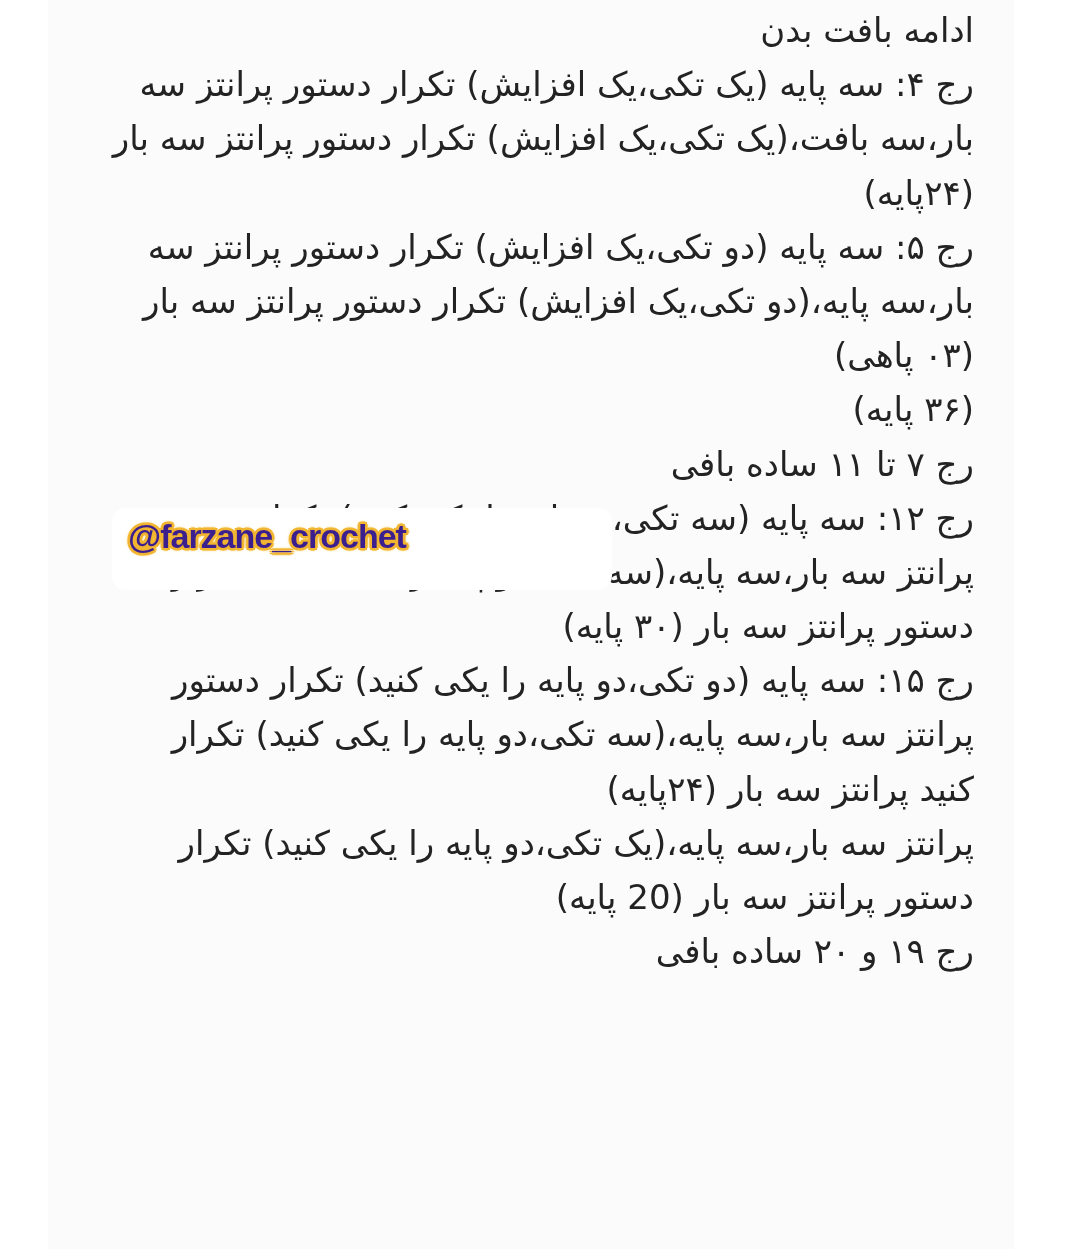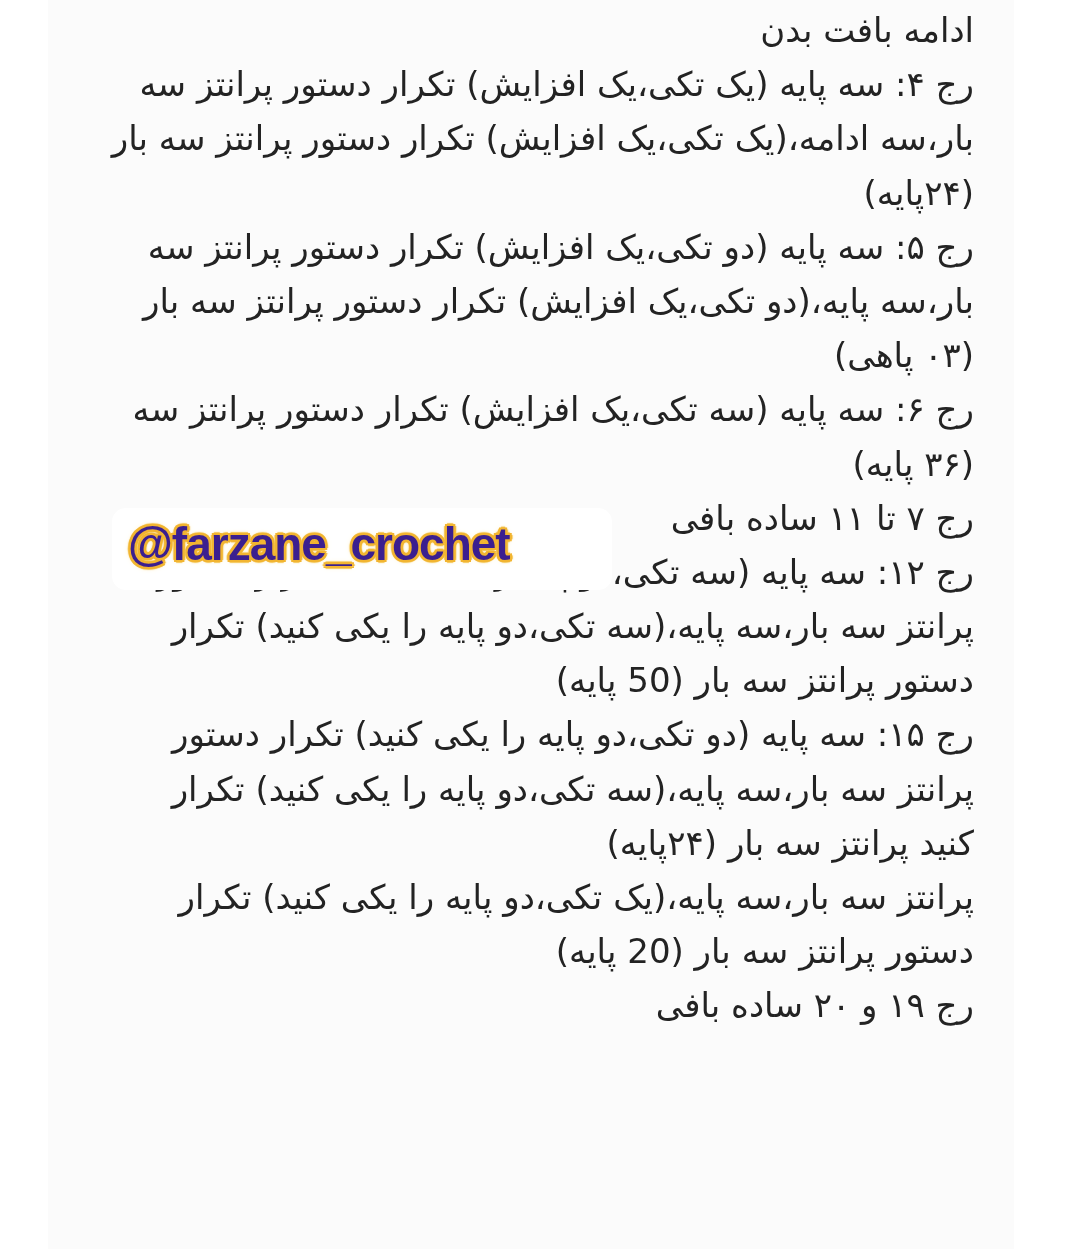--- a/index.html
+++ b/index.html
@@ -37,21 +37,21 @@
       display: block;
       white-space: nowrap;
       height: 54.2px;
     }
     .watermark {
       position: absolute;
       left: 128px;
       top: 517px;
       font-family: "Liberation Sans", sans-serif;
       font-weight: bold;
-      font-size: 46px;
+      font-size: 34px;
       letter-spacing: -1px;
       color: #3b1f8f;
       -webkit-text-stroke: 0px;
       text-shadow:
         2px 0 0 #f2b531, -2px 0 0 #f2b531, 0 2px 0 #f2b531, 0 -2px 0 #f2b531,
         2px 2px 0 #f2b531, -2px -2px 0 #f2b531, 2px -2px 0 #f2b531, -2px 2px 0 #f2b531,
         3px 0 1px #f4c75a, -3px 0 1px #f4c75a, 0 3px 1px #f4c75a, 0 -3px 1px #f4c75a,
         0 0 6px #f7e2a8;
       direction: ltr;
       white-space: nowrap;
@@ -68,31 +68,30 @@
   </style>
 </head>
 <body>
 
 <div class="panel">
 </div>
 
 <div class="text-block">
   <span class="line">ادامه بافت بدن</span>
   <span class="line">رج ۴: سه پایه (یک تکی،یک افزایش) تکرار دستور پرانتز سه</span>
-  <span class="line">بار،سه ادامه،(یک تکی،یک افزایش) تکرار دستور پرانتز سه بار</span>
+  <span class="line">بار،سه بافت،(یک تکی،یک افزایش) تکرار دستور پرانتز سه بار</span>
   <span class="line">(۲۴پایه)</span>
   <span class="line">رج ۵: سه پایه (دو تکی،یک افزایش) تکرار دستور پرانتز سه</span>
   <span class="line">بار،سه پایه،(دو تکی،یک افزایش) تکرار دستور پرانتز سه بار</span>
   <span class="line">(۰۳ پاهی)</span>
-  <span class="line">رج ۶:  سه پایه (سه تکی،یک افزایش) تکرار دستور پرانتز سه</span>
   <span class="line">(۳۶ پایه)</span>
   <span class="line">رج ۷ تا ۱۱ ساده بافی</span>
   <span class="line">رج ۱۲: سه پایه (سه تکی،دو پایه را یکی کنید) تکرار دستور</span>
   <span class="line">پرانتز سه بار،سه پایه،(سه تکی،دو پایه را یکی کنید) تکرار</span>
-  <span class="line">دستور پرانتز سه بار (50 پایه)</span>
+  <span class="line">دستور پرانتز سه بار (۳۰ پایه)</span>
   <span class="line">رج ۱۵: سه پایه (دو تکی،دو پایه را یکی کنید) تکرار دستور</span>
   <span class="line">پرانتز سه بار،سه پایه،(سه تکی،دو پایه را یکی کنید) تکرار</span>
   <span class="line">کنید پرانتز سه بار (۲۴پایه)</span>
   <span class="line">پرانتز سه بار،سه پایه،(یک تکی،دو پایه را یکی کنید) تکرار</span>
   <span class="line">دستور پرانتز سه بار (20 پایه)</span>
   <span class="line">رج ۱۹ و ۲۰ ساده بافی</span>
 </div>
 
 <div class="watermark-bg"></div>
 <div class="watermark">@farzane_crochet</div>

